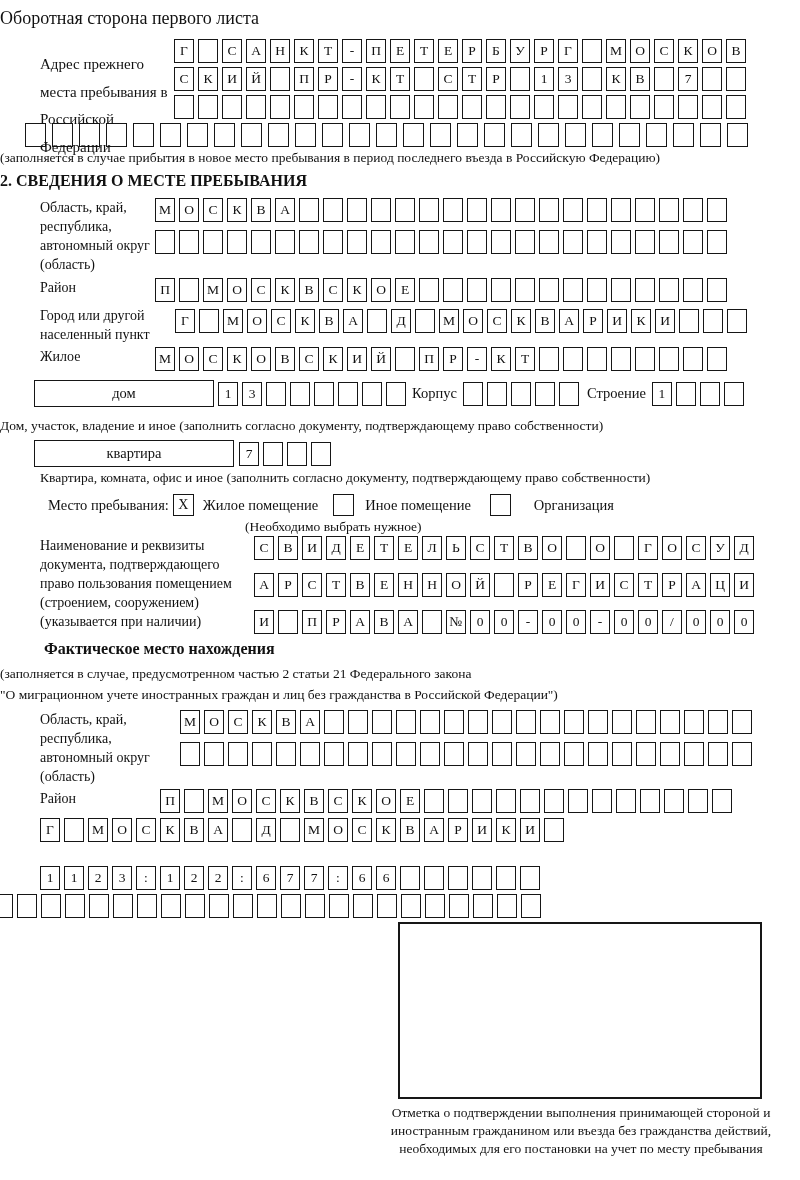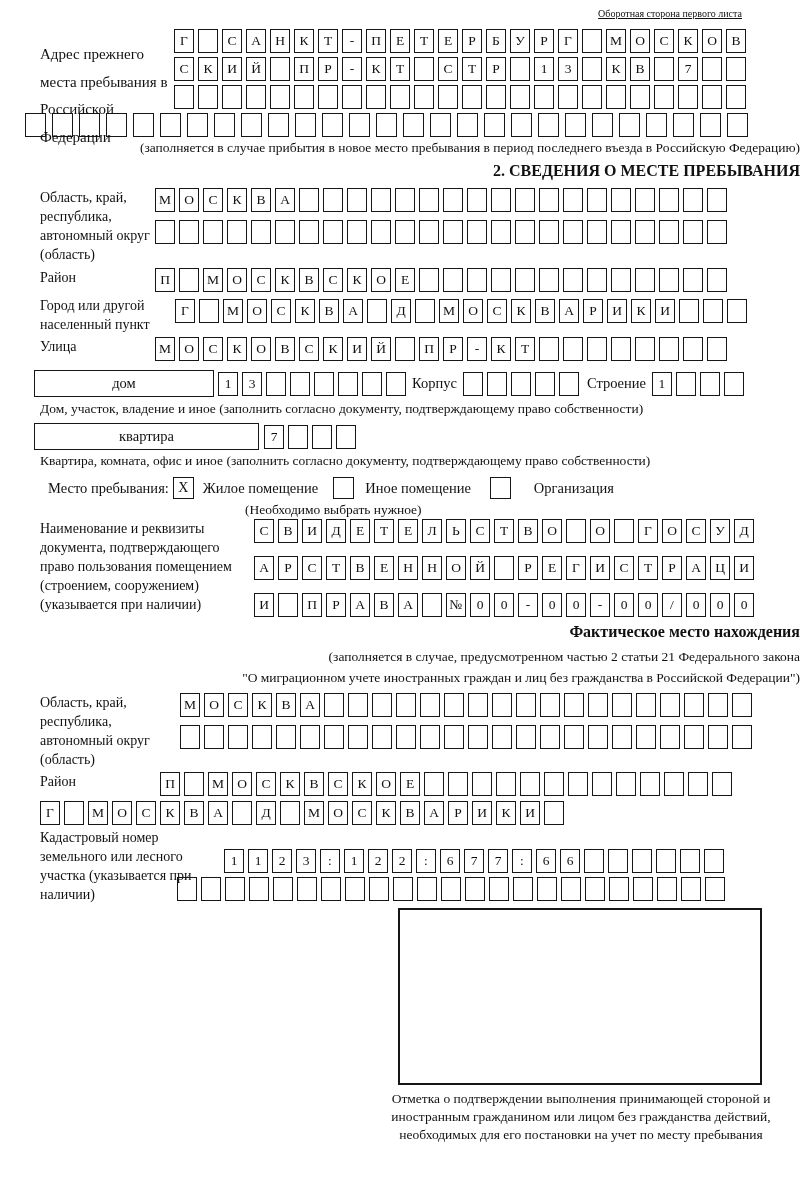--- a/index.html
+++ b/index.html
@@ -1,22 +1,22 @@
 <!DOCTYPE html>
 <html><head>
 <meta charset="utf-8">
 <style>
   html,body{margin:0;padding:0;background:#ffffff;}
   body{
     width:800px;height:1180px;overflow:hidden;
     font-family:"Liberation Serif",serif;color:#111;
     padding-top:8px;box-sizing:border-box;
   }
-  .page-note{font-size:10px;text-align:right;padding-right:58px;text-decoration:underline;}
-  .center{text-align:right;}
+  .page-note{font-size:18px;padding-right:58px;}
+  .center{text-align:left;}
   .small-note{font-size:13.5px;}
   .sec-title{font-weight:bold;font-size:16px;}
   .lbl{font-size:14px;line-height:19px;}
   
   .cellrow{display:flex;}
   .cell{
     box-sizing:border-box;width:20px;height:24px;margin-right:4px;
     border:1.6px solid #161616;display:flex;align-items:center;justify-content:center;
     font-size:13.5px;font-family:"Liberation Serif",serif;flex:none;
   }
@@ -277,21 +277,21 @@
       <span class="cell">И</span>
       <span class="cell">К</span>
       <span class="cell">И</span>
       <span class="cell"></span>
       <span class="cell"></span>
       <span class="cell"></span>
     </div>
 </div>
 
 <div class="block" style="margin-top:3px;">
-  <div class="lbl" style="width:115px;flex:none;">Улица</div>
+  <div class="lbl" style="width:115px;flex:none;">Жилое</div>
   <div class="cellrow">
       <span class="cell">М</span>
       <span class="cell">О</span>
       <span class="cell">С</span>
       <span class="cell">К</span>
       <span class="cell">О</span>
       <span class="cell">В</span>
       <span class="cell">С</span>
       <span class="cell">К</span>
       <span class="cell">И</span>
@@ -334,24 +334,24 @@
       <span class="cell"></span>
     </div>
   <div class="inline-lbl" style="margin:0 6px 0 4px;">Строение</div>
   <div class="cellrow">
       <span class="cell">1</span>
       <span class="cell"></span>
       <span class="cell"></span>
       <span class="cell"></span>
     </div>
 </div>
-<div class="small-note" style="margin-top:4px;padding-left:40px;">Дом, участок, владение и иное (заполнить согласно документу, подтверждающему право собственности)</div>
+<div class="small-note" style="margin-top:11px;">Дом, участок, владение и иное (заполнить согласно документу, подтверждающему право собственности)</div>
 
 <div class="boxrow" style="margin-top:6px;">
-  <div class="namedbox" style="width:225px;margin-right:5px;">квартира</div>
+  <div class="namedbox" style="width:200px;margin-right:5px;">квартира</div>
   <div class="cellrow">
       <span class="cell">7</span>
       <span class="cell"></span>
       <span class="cell"></span>
       <span class="cell"></span>
     </div>
 </div>
 <div class="small-note" style="margin-top:3px;padding-left:40px;">Квартира, комната, офис и иное (заполнить согласно документу, подтверждающему право собственности)</div>
 
 <div class="mesto-row" style="margin-top:8px;">
@@ -553,21 +553,20 @@
       <span class="cell">А</span>
       <span class="cell">Р</span>
       <span class="cell">И</span>
       <span class="cell">К</span>
       <span class="cell">И</span>
       <span class="cell"></span>
     </div>
 </div>
 
 <div class="block" style="margin-top:3px;">
-  <div class="lbl" style="width:184px;flex:none;">Кадастровый номер земельного или лесного участка (указывается при наличии)</div>
   <div class="rows" style="margin-top:21px;">
     <div class="cellrow">
         <span class="cell">1</span>
         <span class="cell">1</span>
         <span class="cell">2</span>
         <span class="cell">3</span>
         <span class="cell">:</span>
         <span class="cell">1</span>
         <span class="cell">2</span>
         <span class="cell">2</span>
@@ -607,13 +606,13 @@
         <span class="cell"></span>
         <span class="cell"></span>
         <span class="cell"></span>
         <span class="cell"></span>
         <span class="cell"></span>
       </div>
   </div>
 </div>
 
 <div class="stamp-box" style="margin-top:4px;"></div>
-<div class="stamp-caption" style="margin-top:5px;">Отметка о подтверждении выполнения принимающей стороной и иностранным гражданином или лицом без гражданства действий, необходимых для его постановки на учет по месту пребывания</div>
+<div class="stamp-caption" style="margin-top:5px;">Отметка о подтверждении выполнения принимающей стороной и иностранным гражданином или въезда без гражданства действий, необходимых для его постановки на учет по месту пребывания</div>
 
 </body></html>

